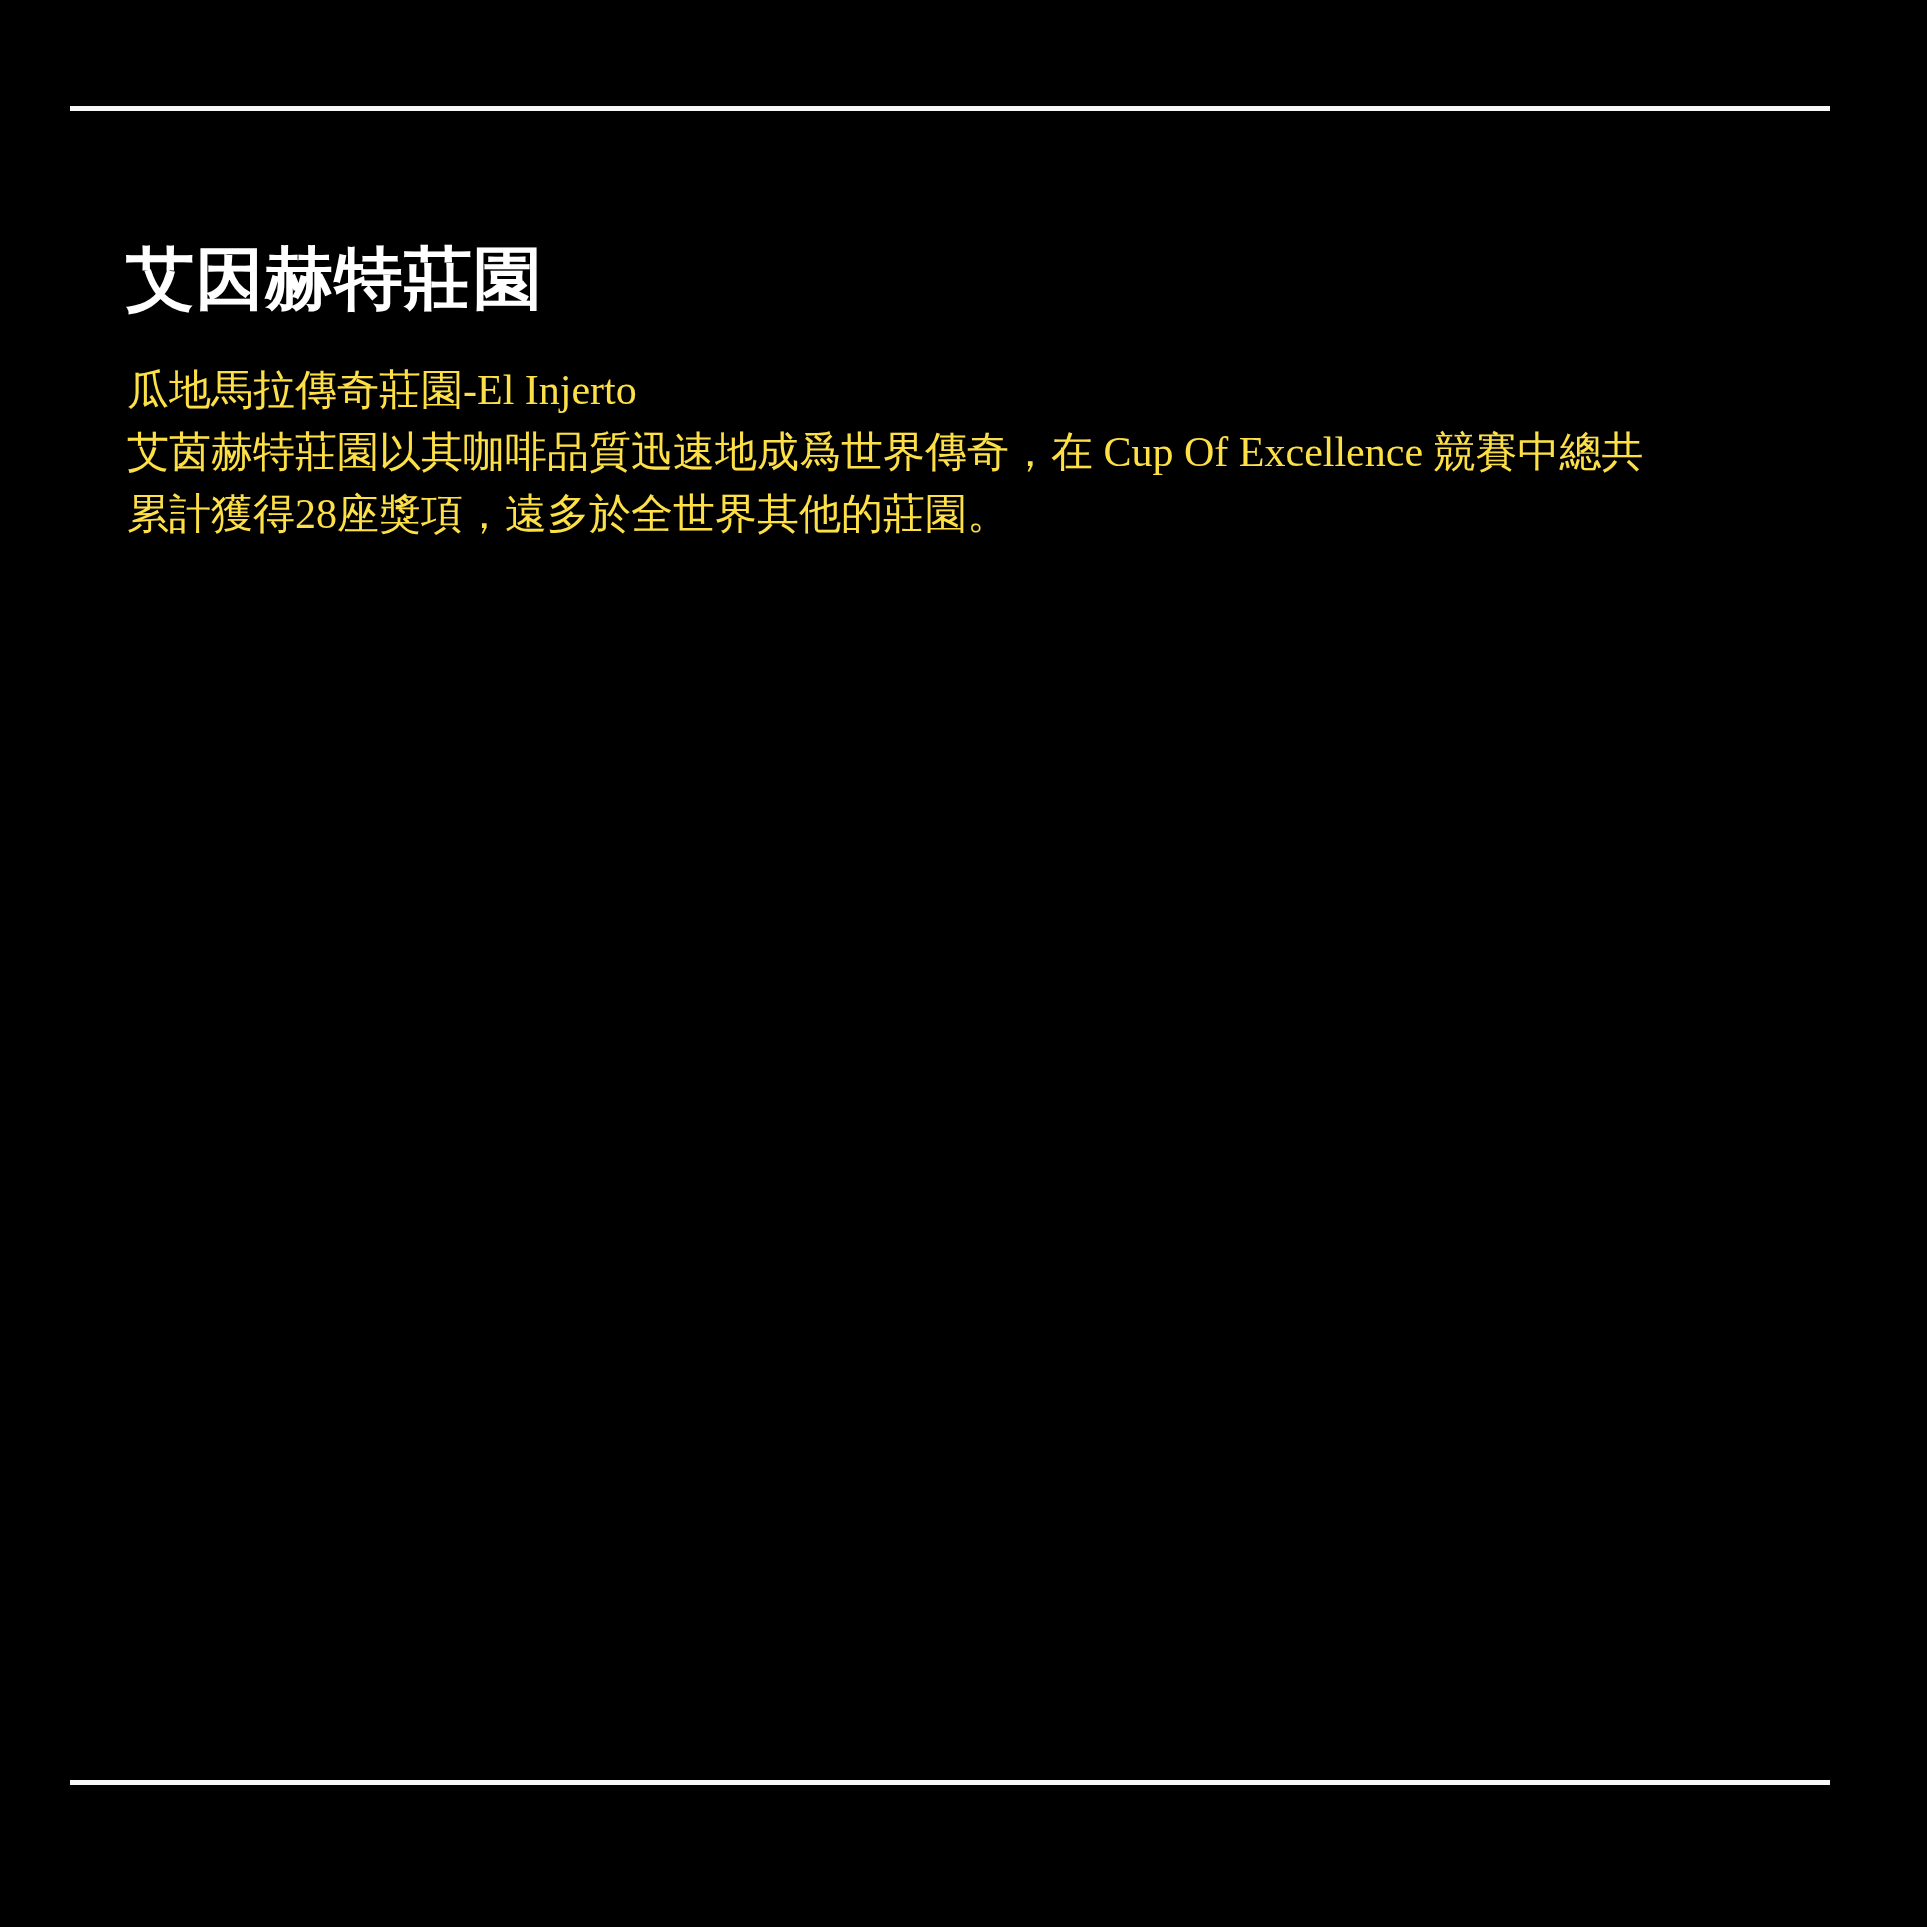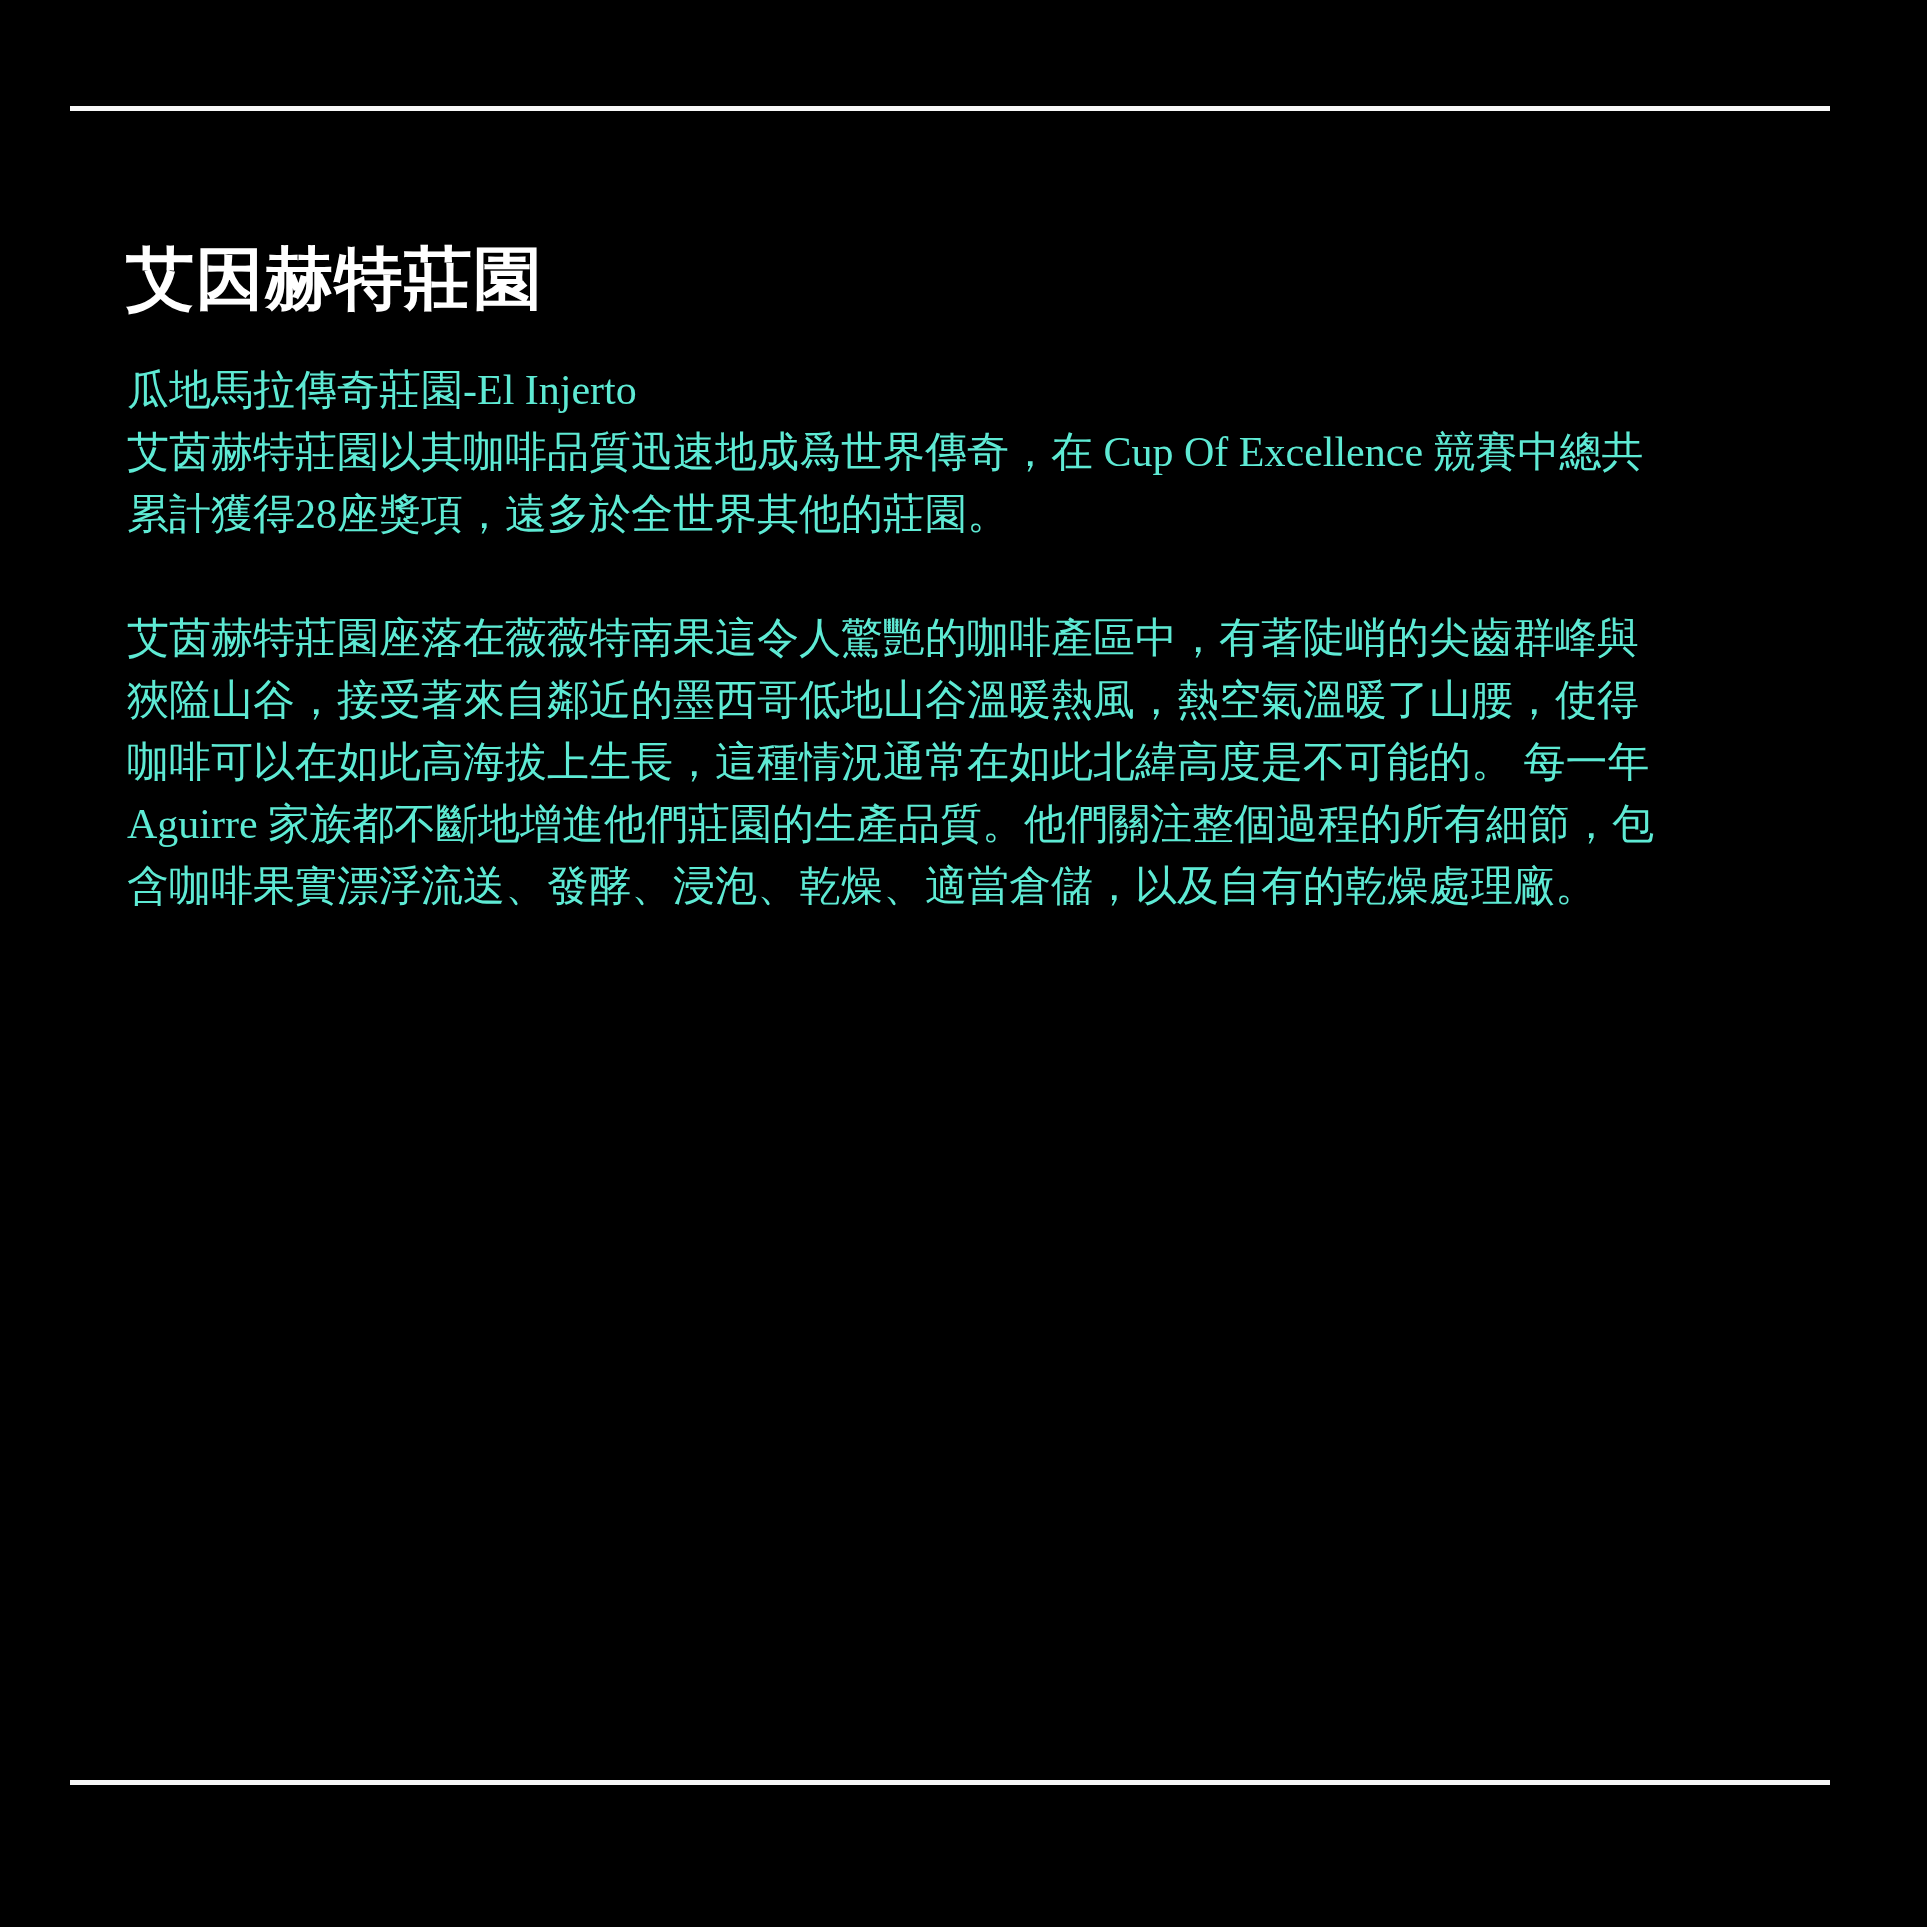--- a/index.html
+++ b/index.html
@@ -39,36 +39,35 @@
     position: absolute;
     left: 127px;
     top: 359px;
     width: 1549px;
   }
   .content p {
     margin: 0 0 62px 0;
     font-size: 42px;
     line-height: 62px;
     font-weight: 400;
-    color: #5eead4;
+    color: #fde047;
     white-space: pre-wrap;
     word-break: break-word;
     text-align: left;
   }
   .content p:last-child { margin-bottom: 0; }
 </style>
 </head>
 <body>
 
 <div class="slide">
   <div class="rule rule-top"></div>
 
   <h1 class="title">艾因赫特莊園</h1>
 
   <div class="content">
     <p>瓜地馬拉傳奇莊園-El Injerto
 艾茵赫特莊園以其咖啡品質迅速地成爲世界傳奇，在 Cup Of Excellence 競賽中總共累計獲得28座獎項，遠多於全世界其他的莊園。</p>
-    <p>艾茵赫特莊園座落在薇薇特南果這令人驚艷的咖啡產區中，有著陡峭的尖齒群峰與狹隘山谷，接受著來自鄰近的墨西哥低地山谷溫暖熱風，熱空氣溫暖了山腰，使得咖啡可以在如此高海拔上生長，這種情況通常在如此北緯高度是不可能的。 每一年 Aguirre 家族都不斷地增進他們莊園的生產品質。他們關注整個過程的所有細節，包含咖啡果實漂浮流送、發酵、浸泡、乾燥、適當倉儲，以及自有的乾燥處理廠。</p>
   </div>
 
   <div class="rule rule-bottom"></div>
 </div>
 
 
 </body></html>

